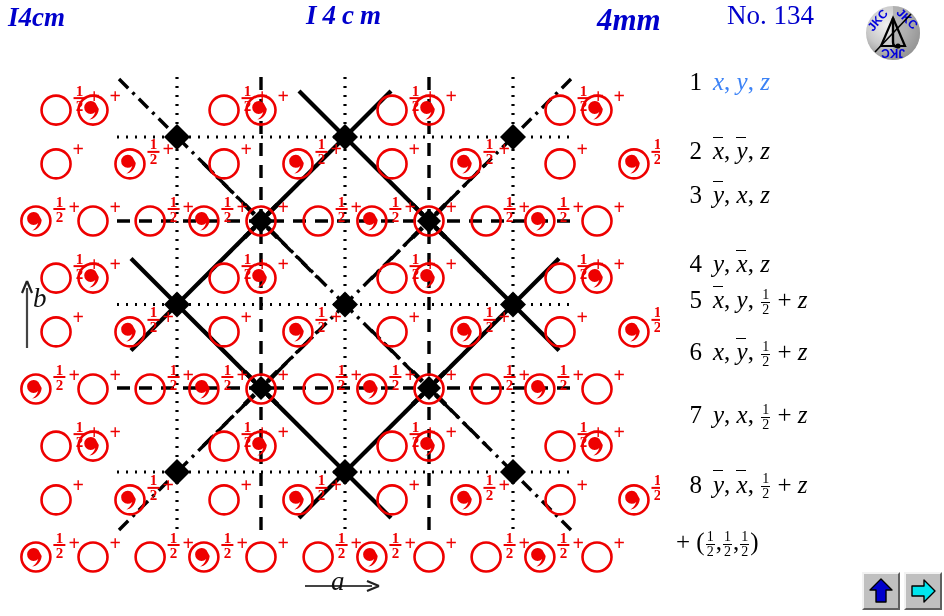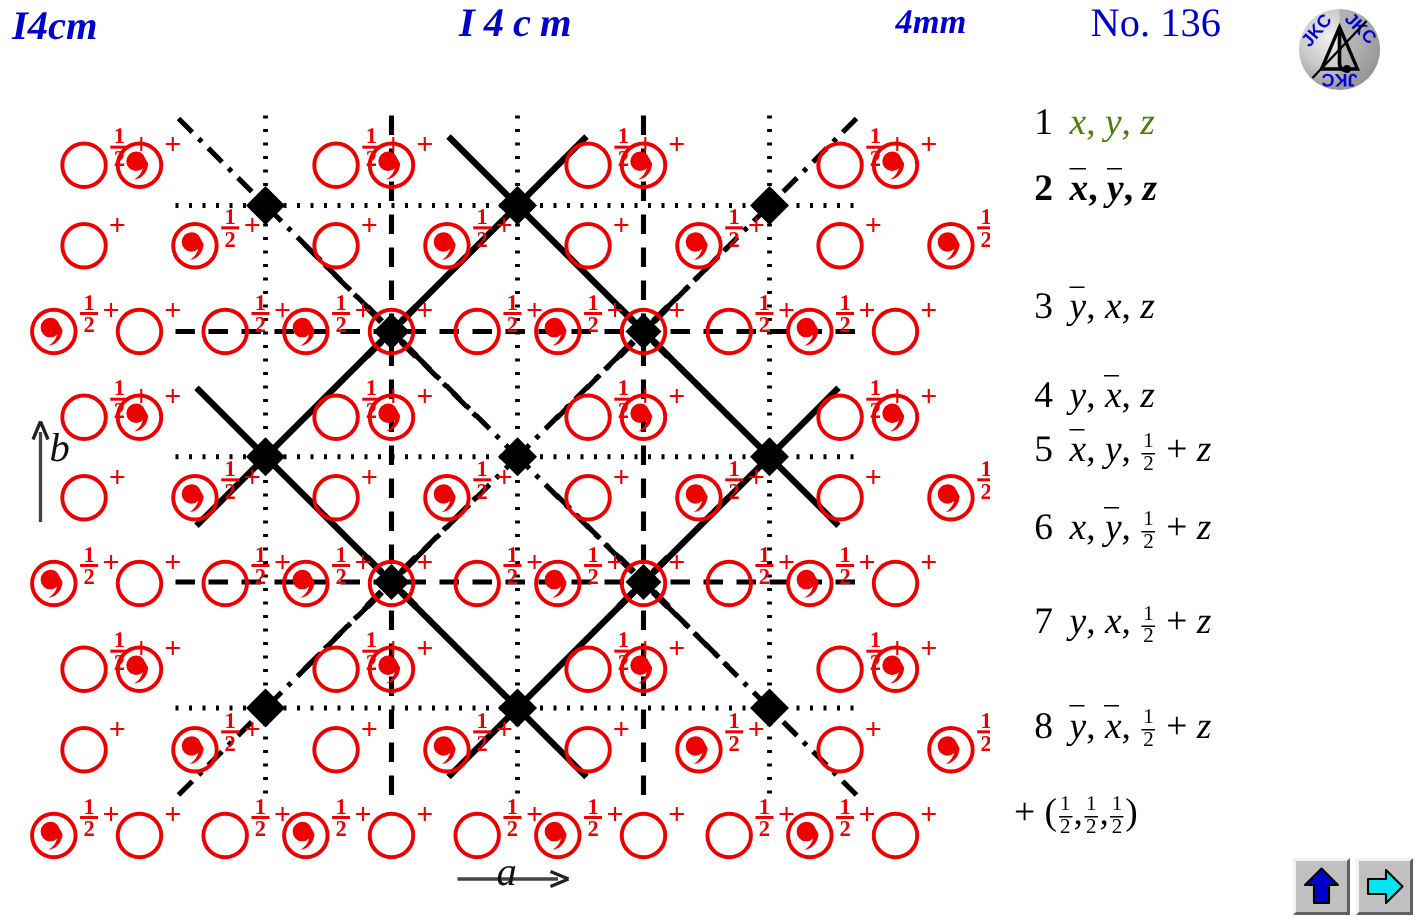--- a/index.html
+++ b/index.html
@@ -7,41 +7,41 @@
     width:944px;height:616px;background:#fff;overflow:hidden;position:relative;
     font-family:"Liberation Serif",serif;
   }
   #root{position:absolute;left:0;top:0;width:944px;height:444px;}
 
   
   .hdr{position:absolute;color:#0000cc;white-space:nowrap;}
   #hg-short{left:8px;top:2px;font-size:27px;font-style:italic;font-weight:700;}
   #hg-full {left:258px;top:0px;font-size:27px;font-style:italic;font-weight:700;margin-left:48px;}
   #hg-full .sp{padding-left:6px;}
-  #hg-point{left:597px;top:2px;font-size:23px;font-style:italic;font-weight:700;}
+  #hg-point{left:597px;top:2px;font-size:31px;font-style:italic;font-weight:700;}
   #hg-num  {left:727px;top:0px;font-size:27px;}
 
   
   #logo{position:absolute;left:862px;top:2px;width:62px;height:62px;}
 
   
   #diagram{position:absolute;left:0px;top:70px;width:660px;height:546px;}
   #diagram svg{display:block;}
 
   
   .axlabel{position:absolute;font-style:italic;font-size:27px;color:#111;}
   #lab-b{left:33px;top:283px;}
   #lab-a{left:331px;top:566px;}
 
   
   #ops{position:absolute;left:676px;top:68px;width:268px;color:#000;}
   .oprow{position:absolute;left:0;white-space:nowrap;font-size:25px;}
   .opnum{display:inline-block;width:26px;text-align:right;}
   .opexp{display:inline-block;padding-left:11px;font-style:italic;}
-  .op-blue .opexp{color:#4d7c0f;}
+  .op-blue .opexp{color:#3b82f6;}
   .ovl{position:relative;display:inline-block;}
   .ovl::before{content:"";position:absolute;left:-0.02em;right:0.06em;top:-0.02em;
                border-top:1.6px solid currentColor;}
   .frac{display:inline-block;vertical-align:-0.42em;text-align:center;
         font-size:0.56em;line-height:1.02;font-style:normal;margin:0 1px;}
   .frac .num{display:block;border-bottom:1.3px solid currentColor;padding:0 1px;}
   .frac .den{display:block;padding:0 1px;}
   .plain{font-style:normal;}
 
   
@@ -59,21 +59,21 @@
 <div id="root">
 
   <div class="hdr" id="hg-short">I4cm</div>
 
   <div class="hdr" id="hg-full">
     <span>I</span><span class="sp">4</span><span class="sp">c</span><span class="sp">m</span>
   </div>
 
   <div class="hdr" id="hg-point">4mm</div>
 
-  <div class="hdr" id="hg-num">No. 136</div>
+  <div class="hdr" id="hg-num">No. 134</div>
 
   <div id="logo">
     <svg width="62" height="62" viewBox="0 0 62 62">
       <defs>
         <radialGradient id="lg" cx="38%" cy="35%" r="70%">
           <stop offset="0%" stop-color="#f0f0f0"></stop>
           <stop offset="55%" stop-color="#c8c8c8"></stop>
           <stop offset="100%" stop-color="#8a8a8a"></stop>
         </radialGradient>
       </defs>
@@ -753,22 +753,22 @@
           <path d="M379 516L367 511M379 516L367 521" stroke="#222" stroke-width="2.2" fill="none"></path>
         </g>
       </svg>
   </div>
 
   <div class="axlabel" id="lab-b">b</div>
   <div class="axlabel" id="lab-a">a</div>
 
   <div id="ops">
       <div class="oprow op-blue" style="top: 0px;"><span class="opnum">1</span><span class="opexp">x<span class="plain">, </span>y<span class="plain">, </span>z</span></div>
-      <div class="oprow" style="top: 44px; font-weight: bold;"><span class="opnum">2</span><span class="opexp"><span class="ovl">x</span><span class="plain">, </span><span class="ovl">y</span><span class="plain">, </span>z</span></div>
-      <div class="oprow" style="top: 123px;"><span class="opnum">3</span><span class="opexp"><span class="ovl">y</span><span class="plain">, </span>x<span class="plain">, </span>z</span></div>
+      <div class="oprow" style="top: 69px;"><span class="opnum">2</span><span class="opexp"><span class="ovl">x</span><span class="plain">, </span><span class="ovl">y</span><span class="plain">, </span>z</span></div>
+      <div class="oprow" style="top: 113px;"><span class="opnum">3</span><span class="opexp"><span class="ovl">y</span><span class="plain">, </span>x<span class="plain">, </span>z</span></div>
       <div class="oprow" style="top: 182px;"><span class="opnum">4</span><span class="opexp">y<span class="plain">, </span><span class="ovl">x</span><span class="plain">, </span>z</span></div>
       <div class="oprow" style="top: 218px;"><span class="opnum">5</span><span class="opexp"><span class="ovl">x</span><span class="plain">, </span>y<span class="plain">, </span><span class="frac"><span class="num">1</span><span class="den">2</span></span><span class="plain"> + </span>z</span></div>
       <div class="oprow" style="top: 270px;"><span class="opnum">6</span><span class="opexp">x<span class="plain">, </span><span class="ovl">y</span><span class="plain">, </span><span class="frac"><span class="num">1</span><span class="den">2</span></span><span class="plain"> + </span>z</span></div>
       <div class="oprow" style="top: 333px;"><span class="opnum">7</span><span class="opexp">y<span class="plain">, </span>x<span class="plain">, </span><span class="frac"><span class="num">1</span><span class="den">2</span></span><span class="plain"> + </span>z</span></div>
       <div class="oprow" style="top: 402.5px;"><span class="opnum">8</span><span class="opexp"><span class="ovl">y</span><span class="plain">, </span><span class="ovl">x</span><span class="plain">, </span><span class="frac"><span class="num">1</span><span class="den">2</span></span><span class="plain"> + </span>z</span></div>
       <div class="oprow" style="top: 460px;"><span class="opnum plain" style="width:auto">+ (</span><span class="plain"><span class="frac"><span class="num">1</span><span class="den">2</span></span>,<span class="frac"><span class="num">1</span><span class="den">2</span></span>,<span class="frac"><span class="num">1</span><span class="den">2</span></span>)</span></div>
     </div>
 
   <div class="navbtn" id="nav-up">
     <svg width="28" height="28" viewBox="0 0 28 28">

